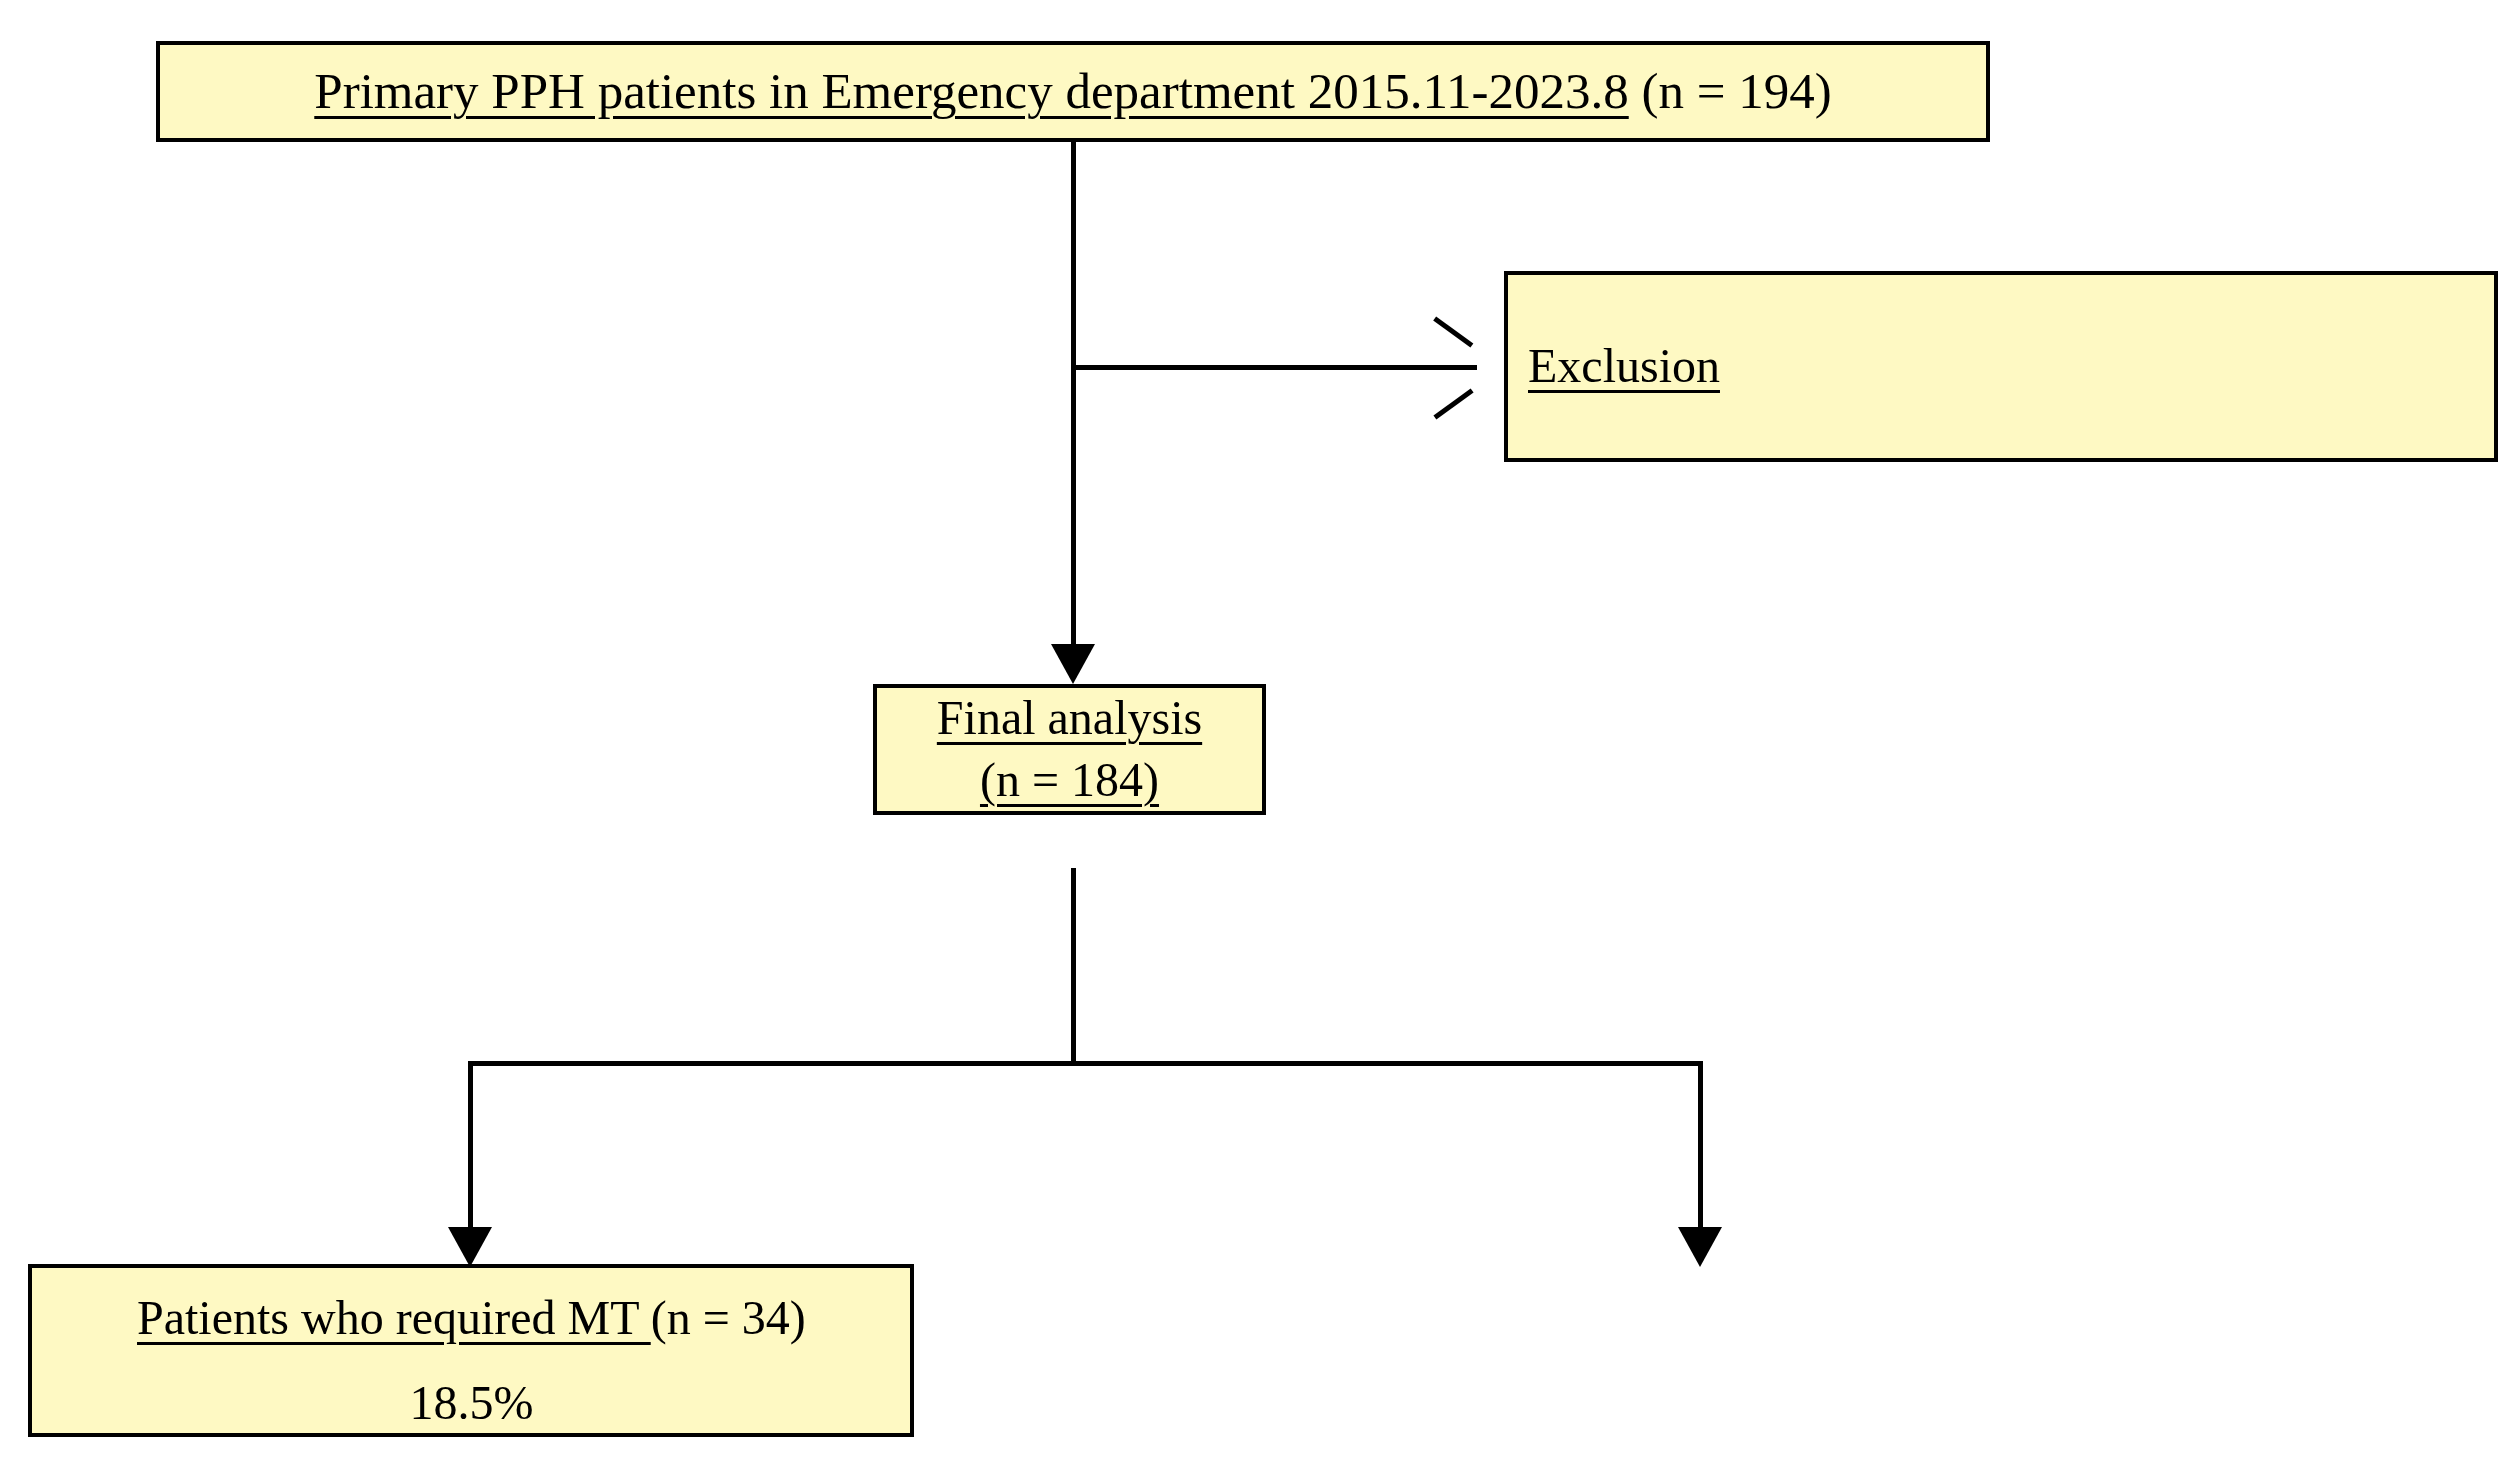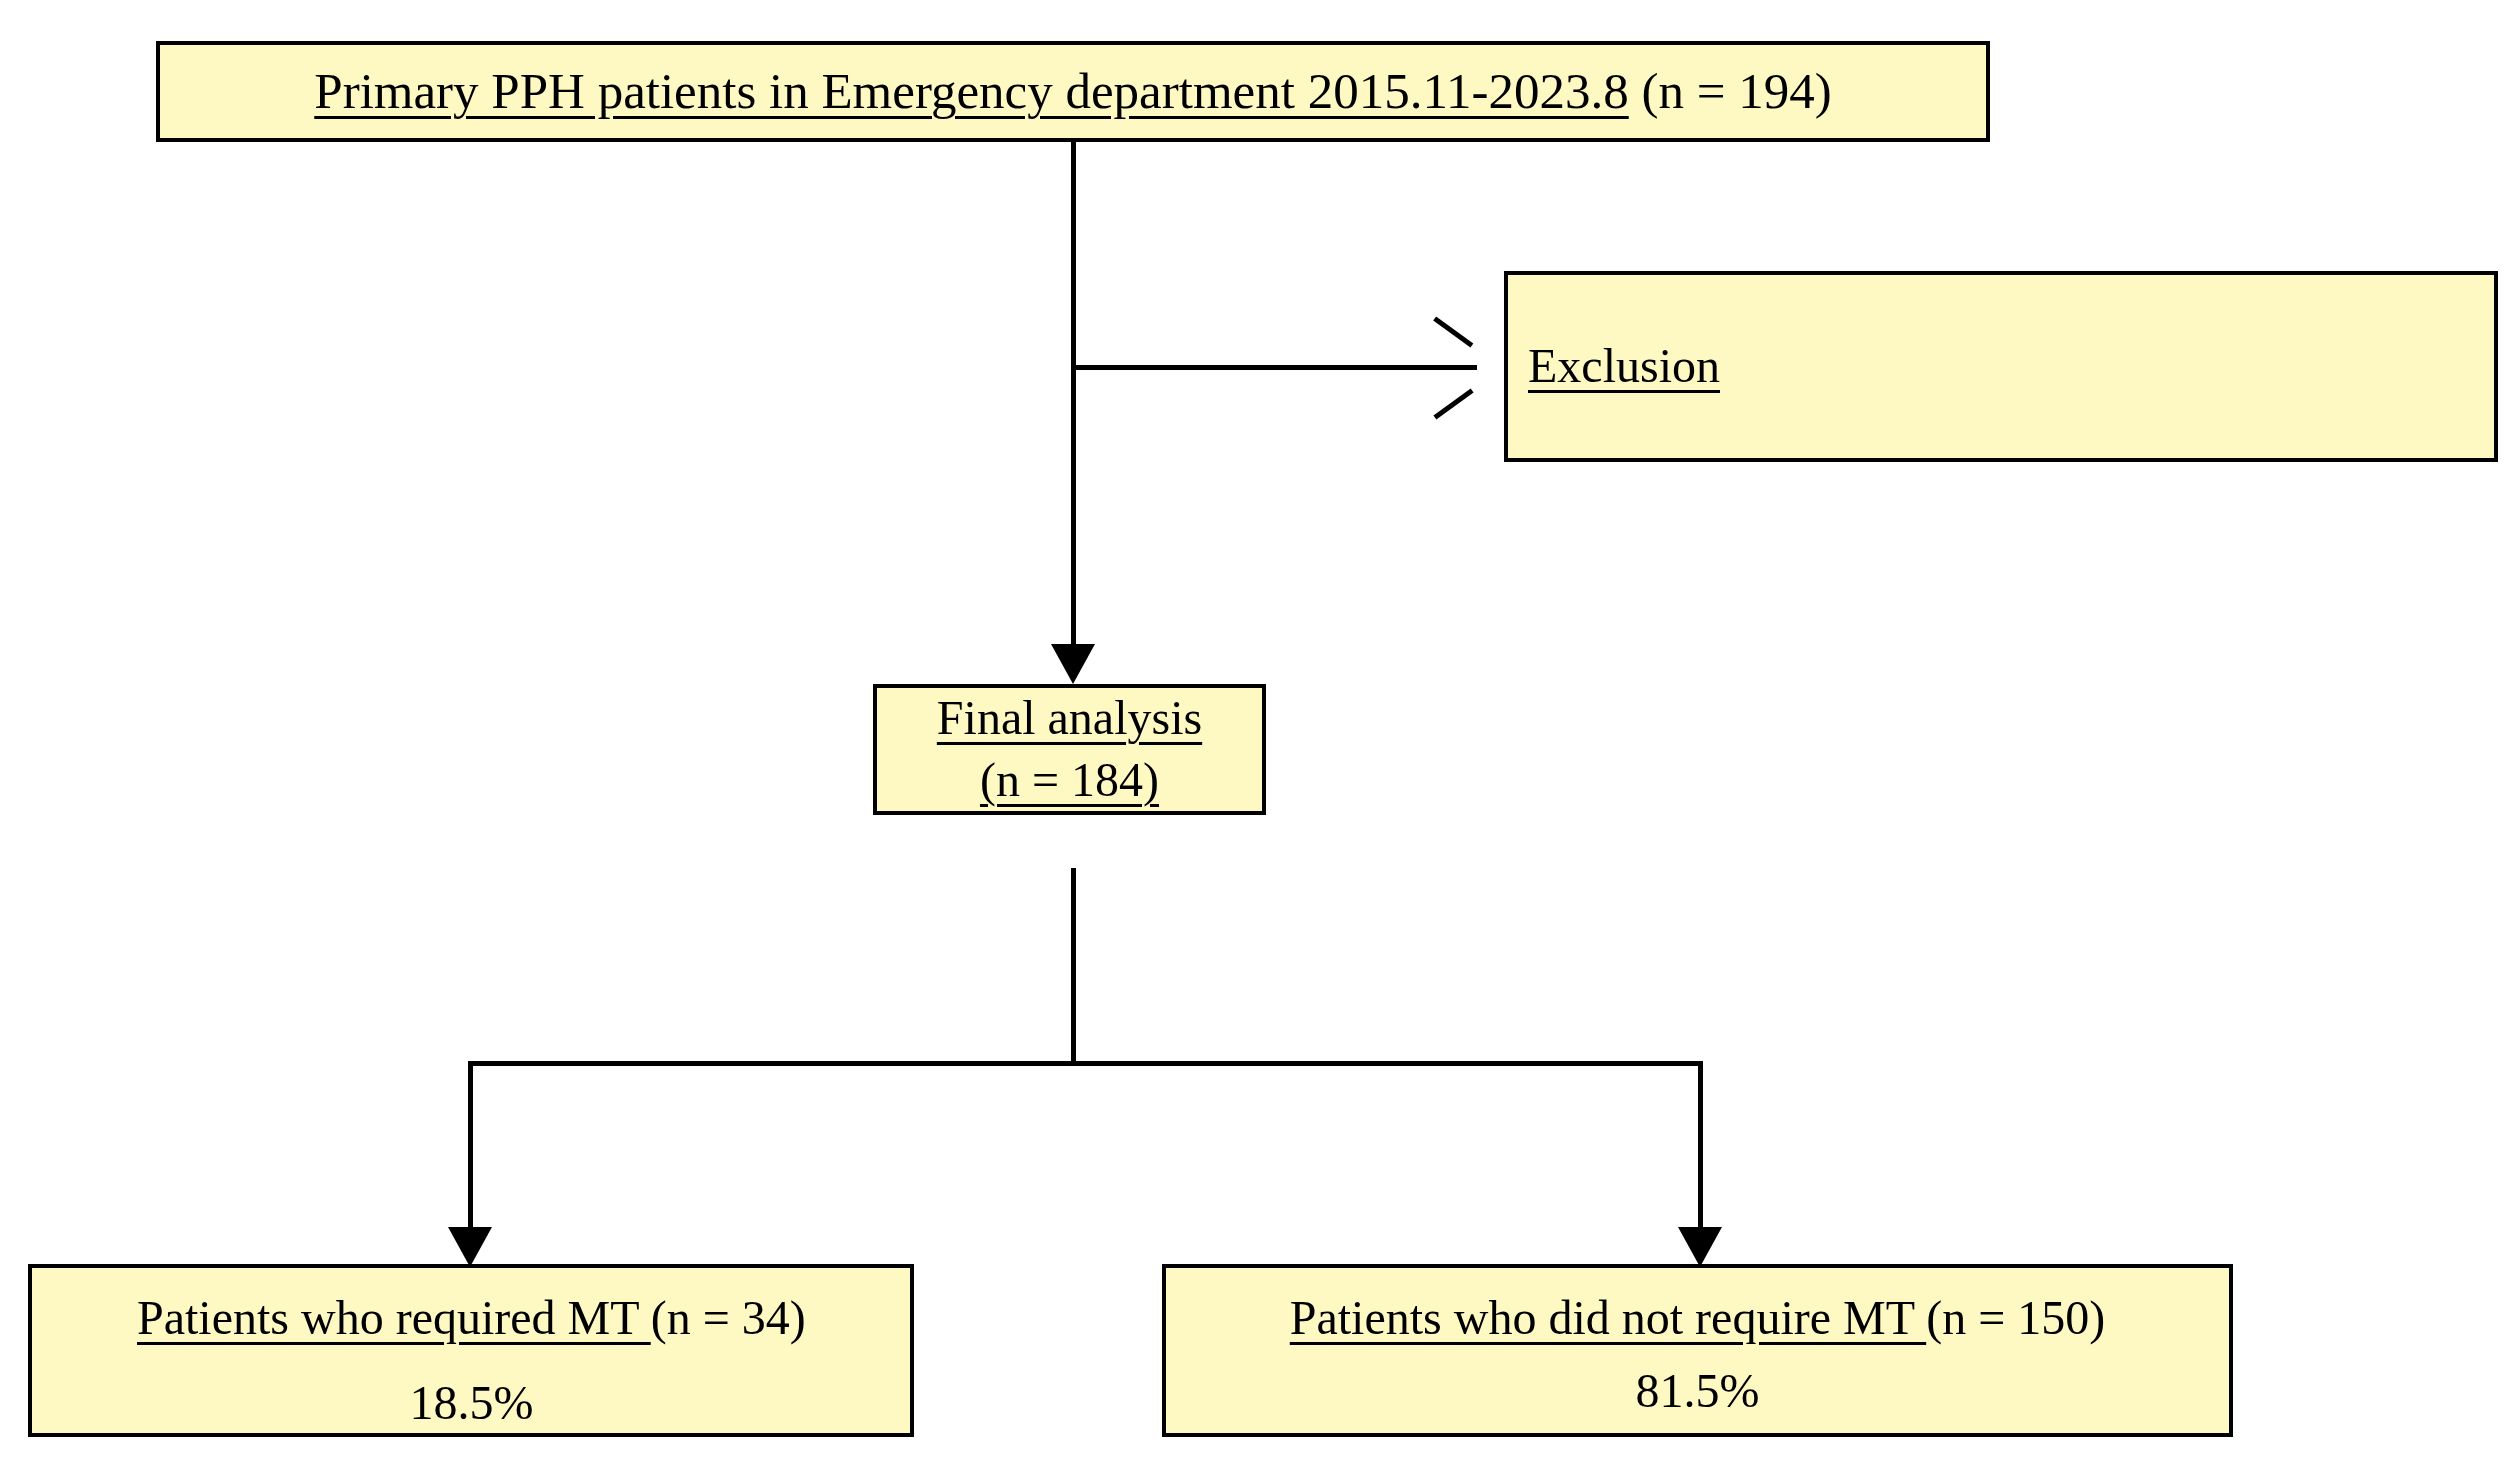--- a/index.html
+++ b/index.html
@@ -151,24 +151,20 @@
   <div class="fc-box" id="box-final">
     <div class="fc-line center"><span class="u">Final analysis</span></div>
     <div class="fc-line center"><span class="u">(n = 184)</span></div>
   </div>
 
   <div class="fc-box" id="box-mt-yes">
     <div class="fc-line center"><span class="u">Patients who required MT </span><span>(n = 34)</span></div>
     <div class="fc-line center">18.5%</div>
   </div>
 
-  <div class="fc-box" id="box-mt-no">
-    <div class="fc-line center"><span class="u">Patients who did not require MT </span><span>(n = 150)</span></div>
-    <div class="fc-line center">81.5%</div>
-  </div>
 
   <div class="conn-v" id="trunk-main"></div>
   <div class="conn-h" id="branch-excl"></div>
   <div class="conn-v" id="trunk-split"></div>
   <div class="conn-h" id="splitter-bar"></div>
   <div class="conn-v" id="drop-left"></div>
   <div class="conn-v" id="drop-right"></div>
 
   <div class="arrow-down" id="ah-final"></div>
   <div class="arrow-down" id="ah-left"></div>

